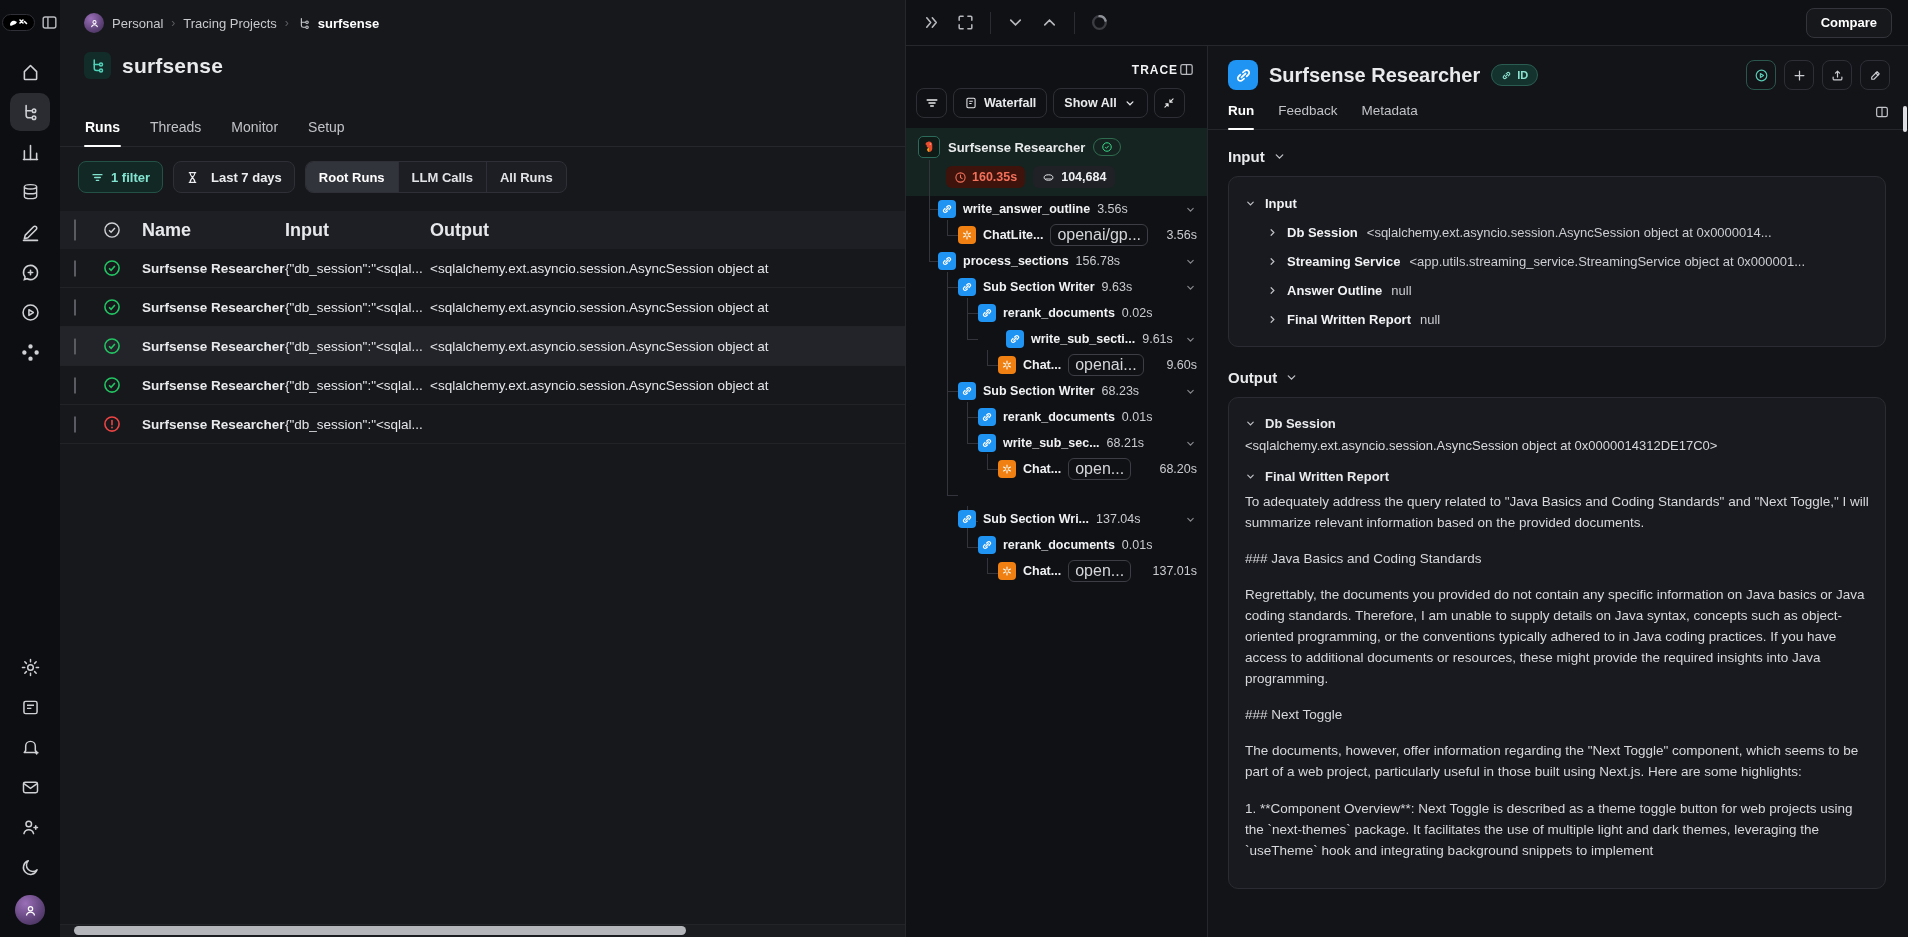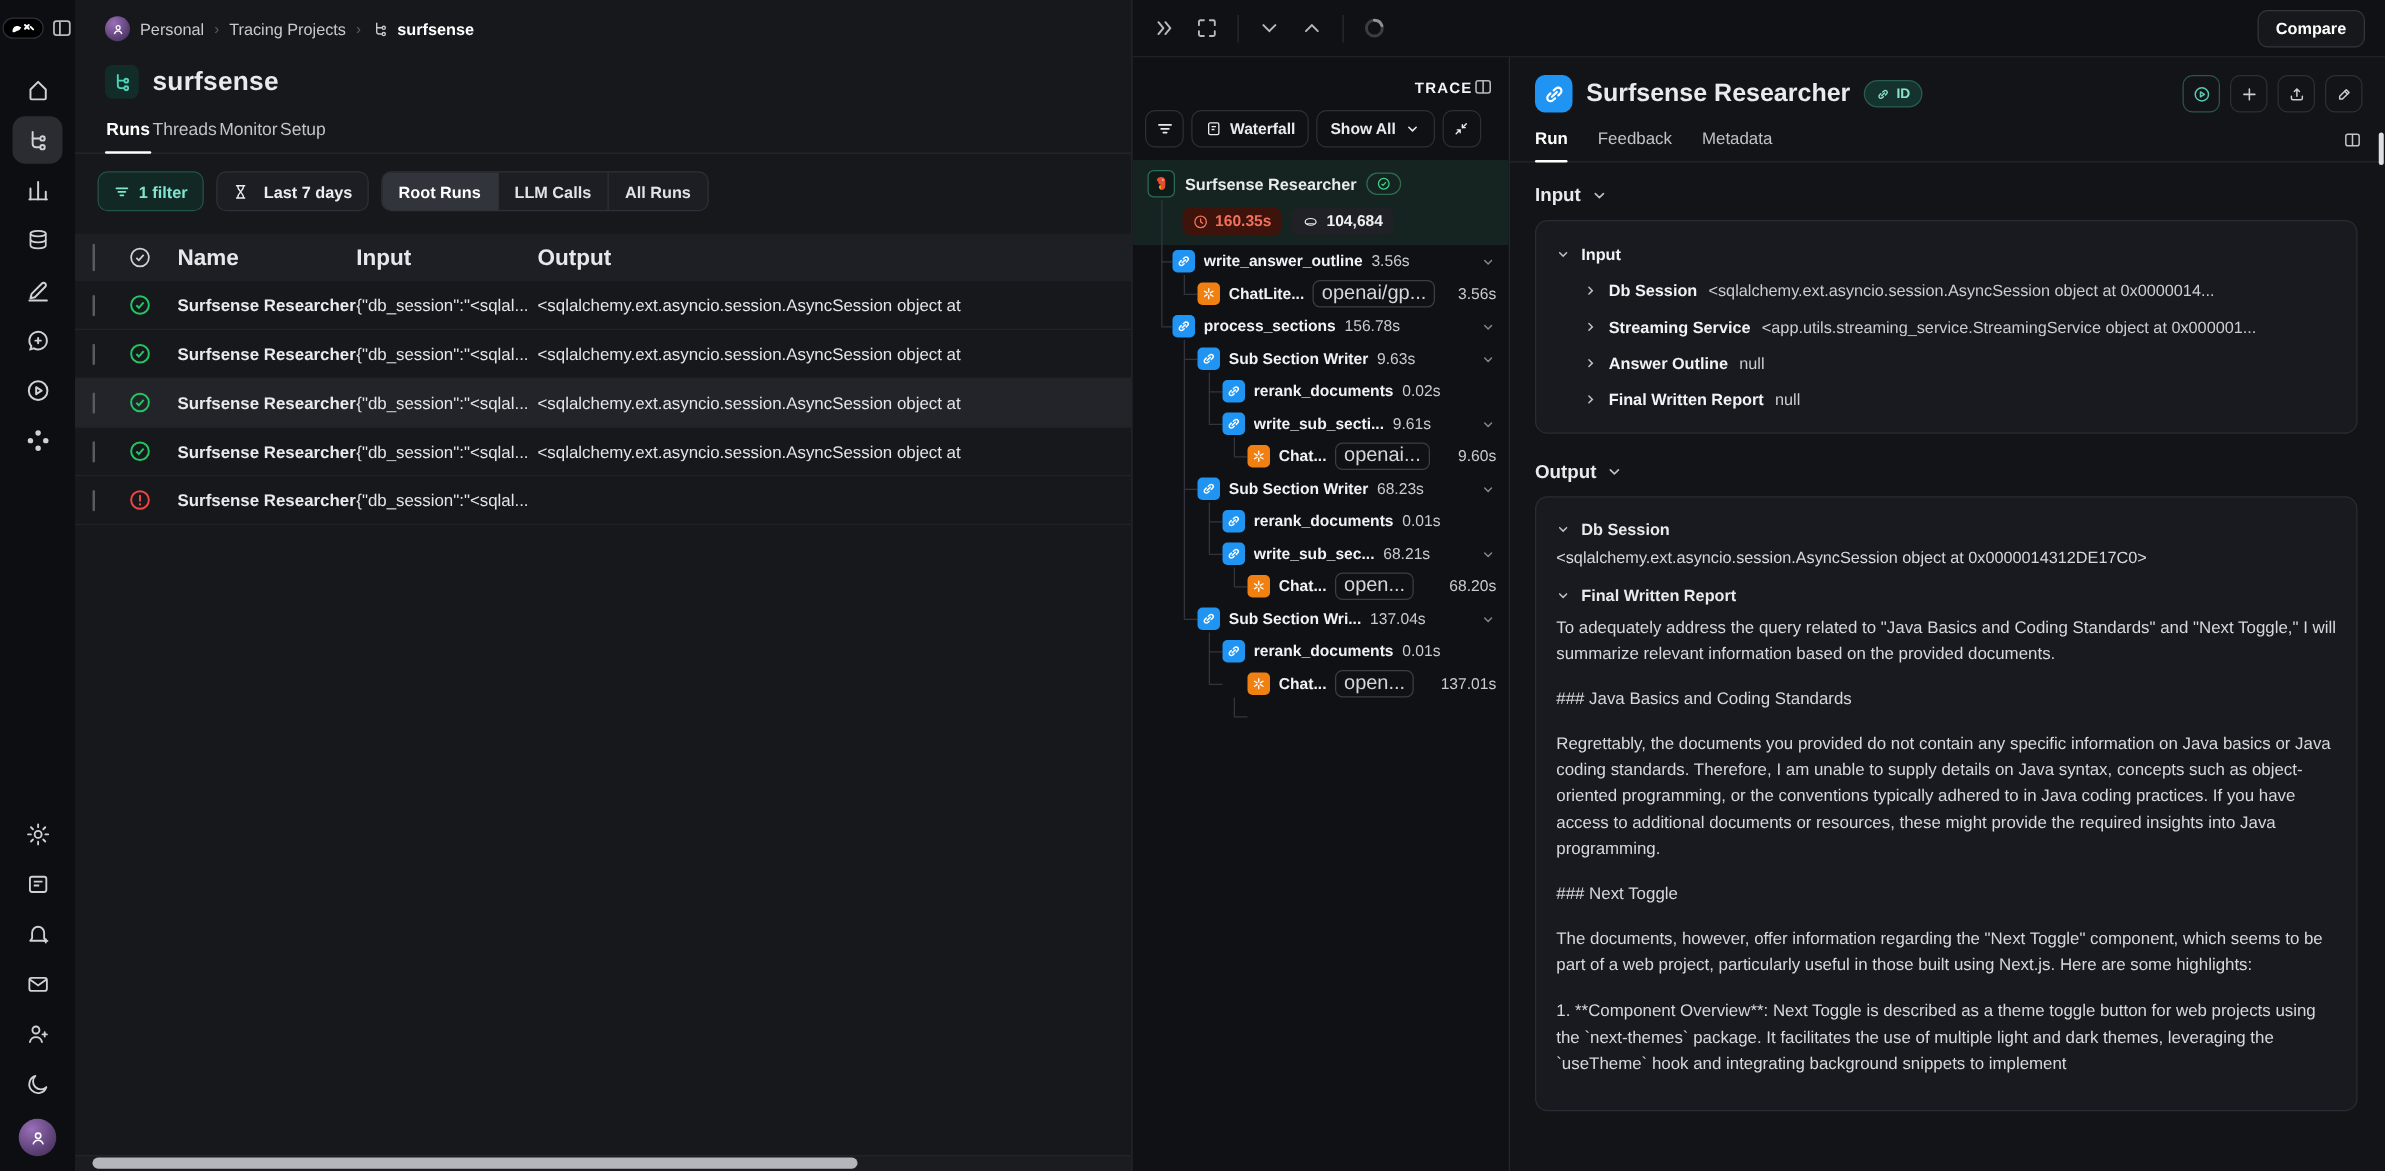--- a/index.html
+++ b/index.html
@@ -24,21 +24,21 @@
   .breadcrumb{display:flex;align-items:center;gap:8px;padding:13px 24px 0;font-size:13px;color:#c7c9cd}
   .bc-avatar{width:20px;height:20px;border-radius:50%;flex:none;
     background:radial-gradient(circle at 35% 28%,#9a6fb8,#5d4176 62%,#3a2c4e);display:flex;align-items:center;justify-content:center}
   .bc-sep{color:#5c5d63;font-size:12px}
   .bc-link{cursor:pointer}
   .bc-current{color:#fff;font-weight:700;display:flex;align-items:center;gap:6px}
   .proj-title-row{display:flex;align-items:center;gap:11px;padding:19px 24px 0}
   .proj-icon{width:27px;height:27px;border-radius:6px;background:#122d29;color:#50d2b9;display:flex;align-items:center;justify-content:center}
   .proj-icon svg{width:18px;height:18px}
   .proj-title{font-size:21px;font-weight:700;letter-spacing:.2px}
-  .tabs-row{display:flex;padding:0 24px;margin-top:10px;border-bottom:1px solid #26272c}
+  .tabs-row{display:flex;gap:28px;padding:0 24px;margin-top:34px;border-bottom:1px solid #26272c}
   .tab{font-size:14px;color:#c1c3c8;padding:6px 1px 11px;cursor:pointer;position:relative}
   .tab.active{color:#fff;font-weight:700}
   .tab.active::after{content:"";position:absolute;left:0;right:0;bottom:-1px;height:2px;background:#fff;border-radius:2px}
   .filter-row{display:flex;align-items:center;gap:10px;padding:14px 18px 13px}
   .chip-filter{height:32px;display:flex;align-items:center;gap:7px;padding:0 12px;border-radius:8px;background:#122824;border:1px solid #245146;color:#82e4d0;font-size:13px;font-weight:600;cursor:pointer}
   .chip{height:32px;display:flex;align-items:center;gap:12px;padding:0 12px;border-radius:8px;background:#1d1e23;border:1px solid #2f3037;color:#ecedef;font-size:13px;font-weight:600;cursor:pointer}
   .segmented{display:flex;height:32px;border:1px solid #2f3037;border-radius:8px;background:#1d1e23;overflow:hidden}
   .segment{display:flex;align-items:center;padding:0 13px;font-size:13px;font-weight:600;color:#e2e3e6;border-right:1px solid #2f3037;cursor:pointer}
   .segment:last-child{border-right:none}
   .segment.active{background:#32343b;color:#fff}
@@ -564,21 +564,21 @@
             <span class="node-icon chain">
               <svg viewBox="0 0 24 24" fill="none" stroke="#fff" stroke-width="2.4" stroke-linecap="round">
                 <path d="M9.5 14.5l5-5"></path>
                 <path d="M8 11l-2.2 2.2a3.3 3.3 0 0 0 4.7 4.7L12.7 16"></path>
                 <path d="M16 13l2.2-2.2a3.3 3.3 0 0 0-4.7-4.7L11.3 8"></path>
               </svg>
             </span>
             <span class="node-label">rerank_documents</span>
             <span class="node-dur">0.02s</span>
           </div>
-          <div class="tnode" style="padding-left: 72px;">
+          <div class="tnode" style="padding-left: 72px; margin-left: 28px;">
             <span class="node-icon chain">
               <svg viewBox="0 0 24 24" fill="none" stroke="#fff" stroke-width="2.4" stroke-linecap="round">
                 <path d="M9.5 14.5l5-5"></path>
                 <path d="M8 11l-2.2 2.2a3.3 3.3 0 0 0 4.7 4.7L12.7 16"></path>
                 <path d="M16 13l2.2-2.2a3.3 3.3 0 0 0-4.7-4.7L11.3 8"></path>
               </svg>
             </span>
             <span class="node-label">write_sub_secti...</span>
             <span class="node-dur">9.61s</span>
             <span class="node-chevron">
@@ -643,21 +643,21 @@
           <div class="tnode" style="padding-left: 92px;">
             <span class="node-icon llm">
               <svg viewBox="0 0 24 24" stroke="#fff" stroke-width="2.1" stroke-linecap="round" fill="none">
                 <path d="M12 4v5M12 15v5M5.1 8l4.3 2.5M14.6 13.5L18.9 16M18.9 8l-4.3 2.5M9.4 13.5L5.1 16"></path>
               </svg>
             </span>
             <span class="node-label">Chat...</span>
             <span class="model-pill">open...</span>
             <span class="node-dur ml-auto">68.20s</span>
           </div>
-          <div class="tnode" style="padding-left: 52px;">
+          <div class="tnode" style="padding-left: 52px; margin-top: 24px;">
             <span class="node-icon chain">
               <svg viewBox="0 0 24 24" fill="none" stroke="#fff" stroke-width="2.4" stroke-linecap="round">
                 <path d="M9.5 14.5l5-5"></path>
                 <path d="M8 11l-2.2 2.2a3.3 3.3 0 0 0 4.7 4.7L12.7 16"></path>
                 <path d="M16 13l2.2-2.2a3.3 3.3 0 0 0-4.7-4.7L11.3 8"></path>
               </svg>
             </span>
             <span class="node-label">Sub Section Wri...</span>
             <span class="node-dur">137.04s</span>
             <span class="node-chevron">

